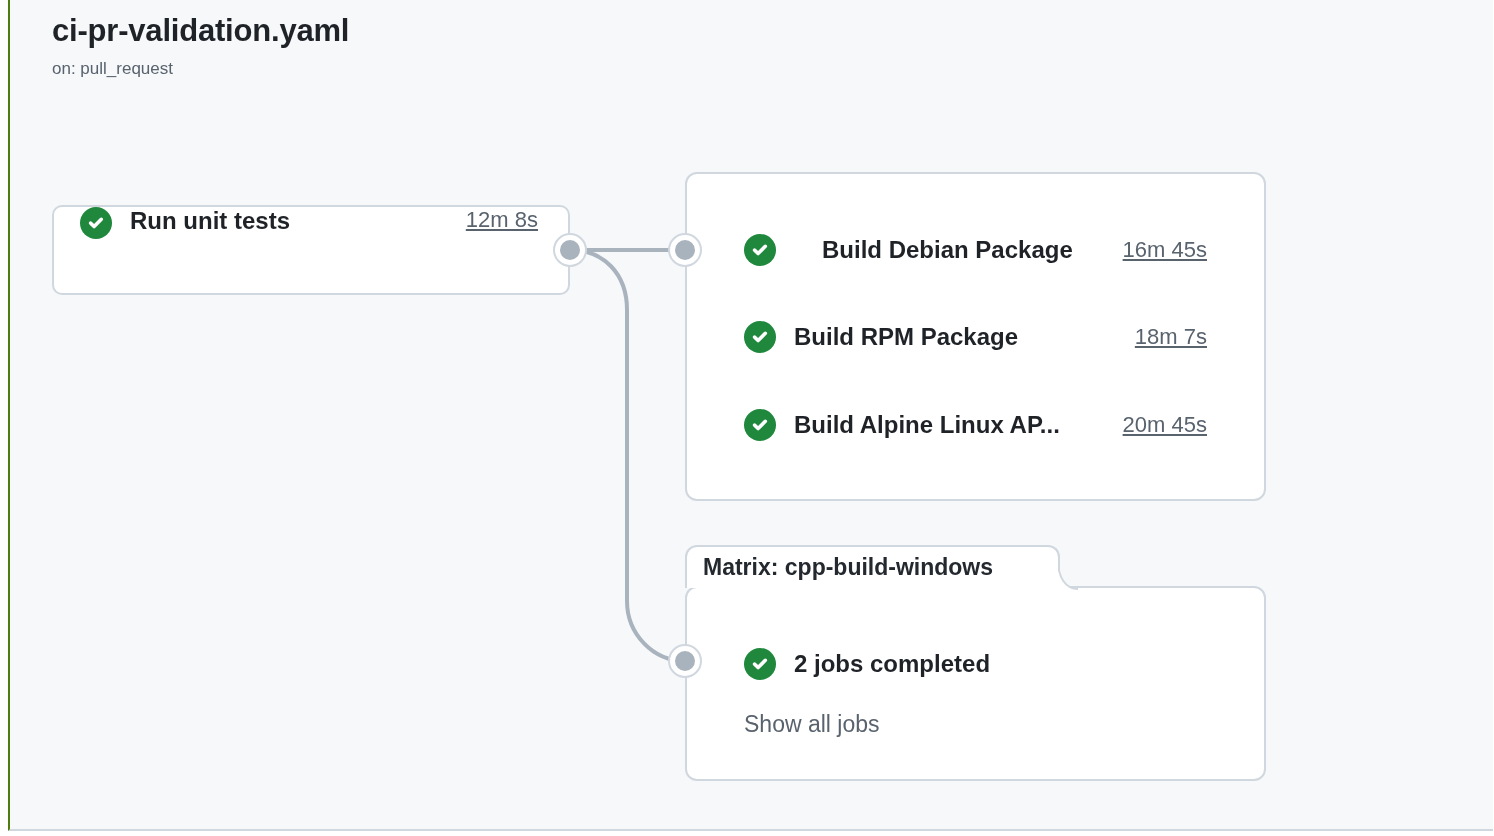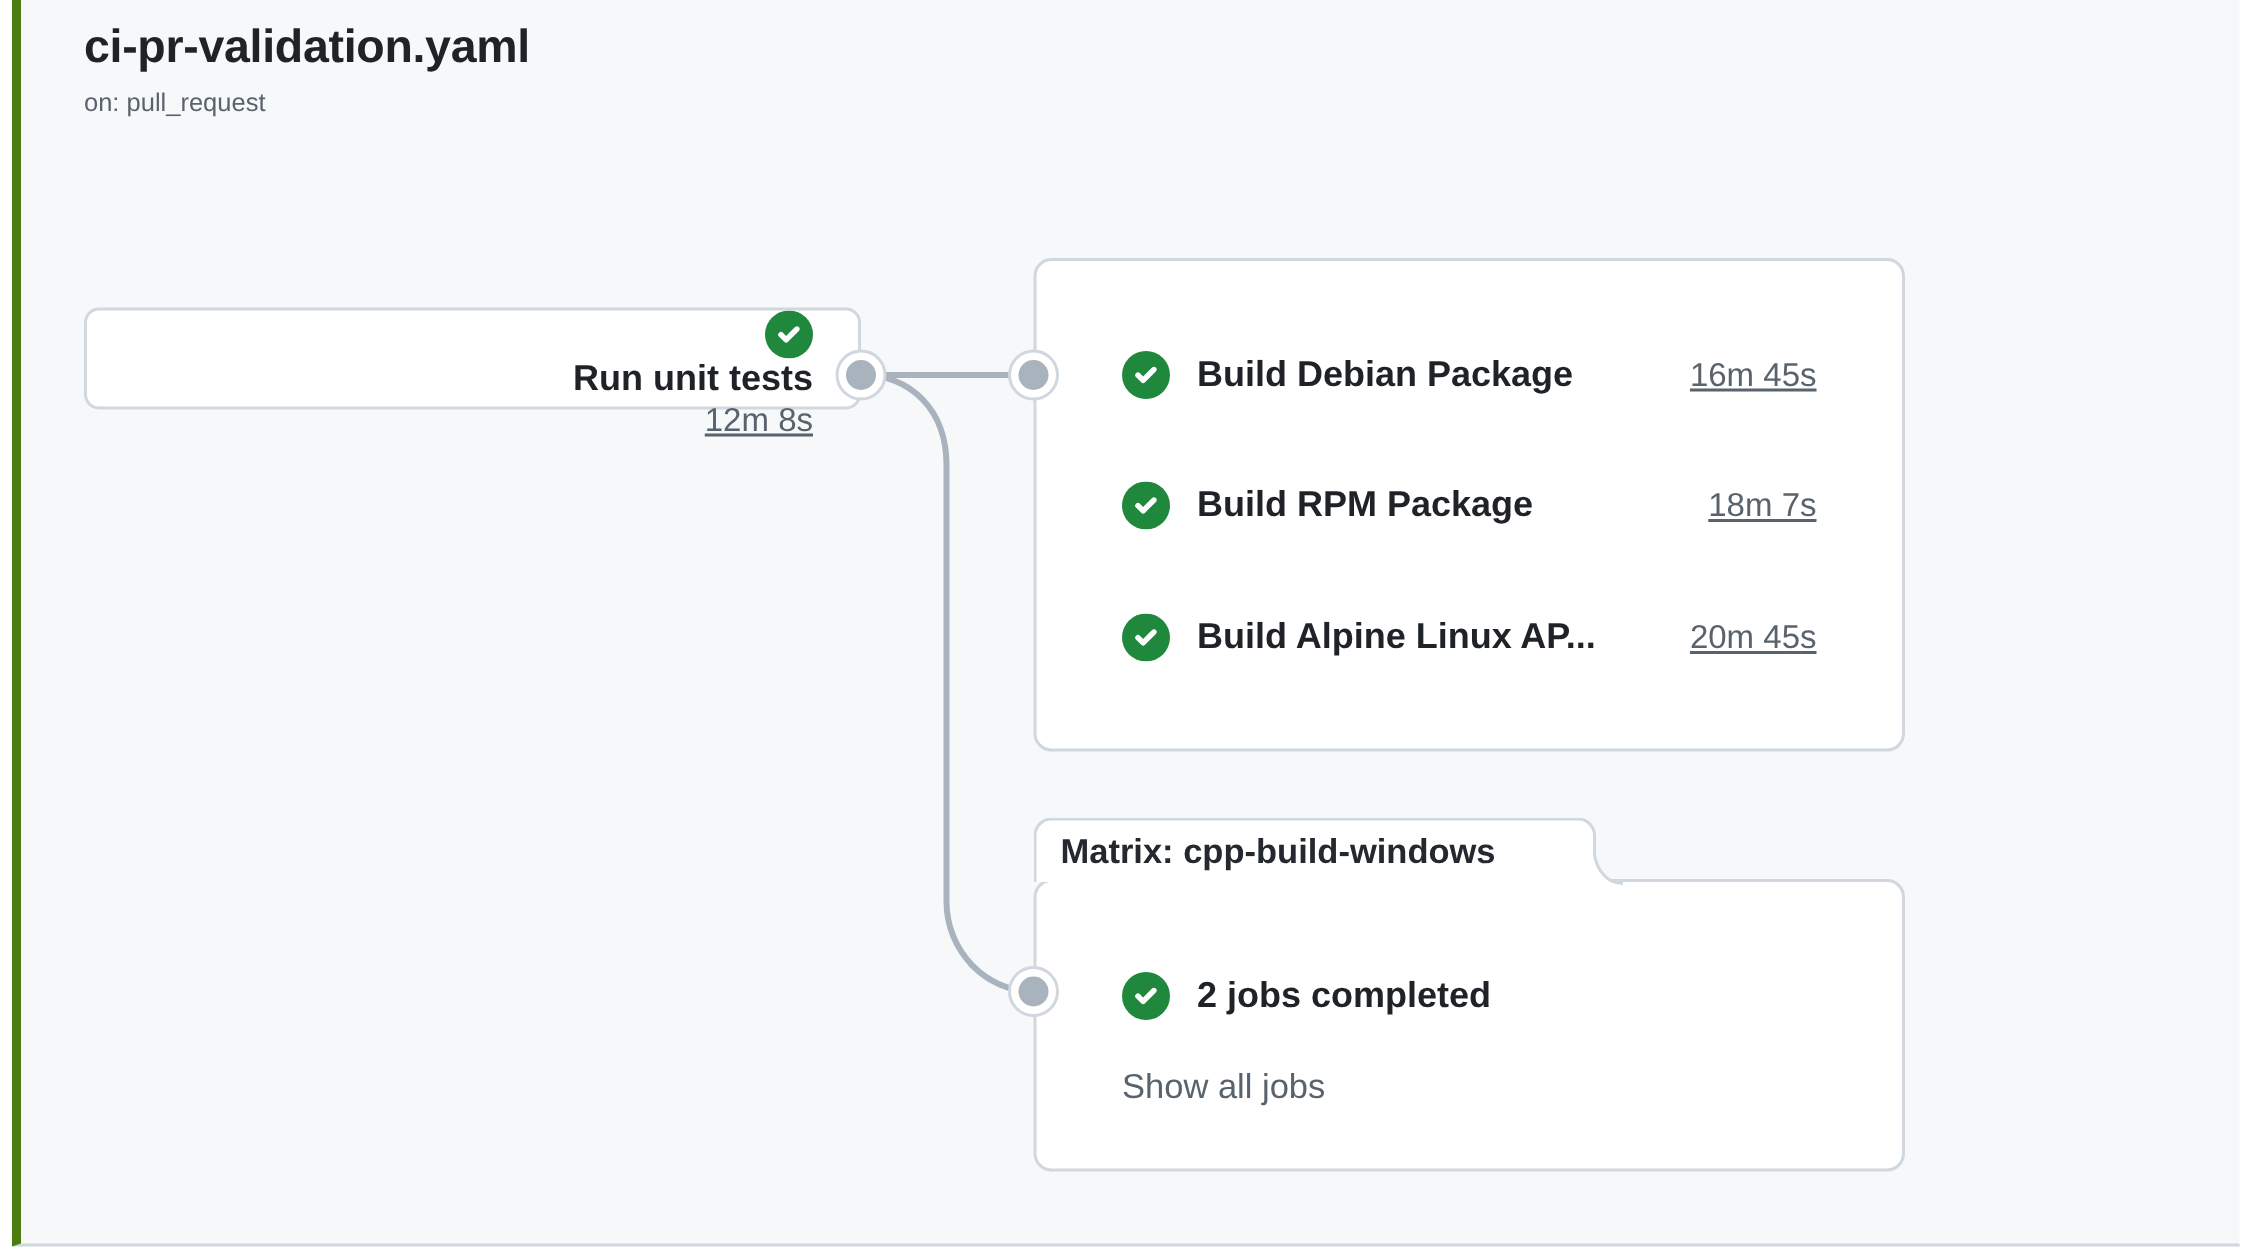--- a/index.html
+++ b/index.html
@@ -5,58 +5,58 @@
   html,body{margin:0;padding:0;}
   body{
     font-family:"Liberation Sans", sans-serif;
     background:#ffffff;
     width:1494px;height:836px;overflow:hidden;
   }
   .page{position:relative;width:1494px;height:836px;background:#ffffff;}
   .canvas{
     position:absolute;left:8px;top:0;width:1485px;height:831px;
     background:#f6f8fa;
-    border-left:6px solid #4d7c0f;
+    border-left:2px solid #4d7c0f;
     border-bottom:2px solid #d0d7de;
     box-sizing:border-box;
   }
   
   .hdr{position:absolute;left:42px;top:12px;}
   .hdr-title{
     font-size:31px;font-weight:700;color:#1f2328;letter-spacing:-0.2px;line-height:1.25;
   }
   .hdr-sub{
     margin-top:8px;font-size:17px;font-weight:400;color:#59636e;line-height:1.2;
   }
   
   .edges{position:absolute;left:0;top:0;pointer-events:none;}
   
   .card{
     position:absolute;background:#ffffff;
     border:2px solid #d0d7de;border-radius:12px;box-sizing:border-box;
   }
   
   .node-root{
-    left:42px;top:205px;width:518px;height:68px;border-radius:10px;
-    display:flex;align-items:flex-end;padding:0 30px 0 26px;cursor:pointer;flex-direction:column;
+    left:42px;top:205px;width:518px;height:90px;border-radius:10px;
+    display:flex;align-items:flex-start;padding:0 30px 0 26px;cursor:pointer;
   }
   .check{width:32px;height:32px;flex:0 0 32px;display:block;}
   .job-label{
     margin-left:18px;font-size:24px;font-weight:600;color:#1f2328;white-space:nowrap;
   }
   .job-duration{
     margin-left:auto;font-size:22px;font-weight:400;color:#59636e;white-space:nowrap;padding-left:16px;text-decoration:underline;
   }
   
   .group-jobs{left:675px;top:172px;width:581px;height:329px;}
   .jobrow{
     position:absolute;left:57px;right:57px;height:88px;
     display:flex;align-items:center;cursor:pointer;
   }
-  .jobrow.r0{top:32px;} .jobrow.r1{top:119px;text-align:center;} .jobrow.r2{top:207px;}
+  .jobrow.r0{top:32px;gap:28px;} .jobrow.r1{top:119px;text-align:center;} .jobrow.r2{top:207px;}
   
   .matrix-tab{
     position:absolute;left:675px;top:545px;width:375px;height:43px;
     background:#ffffff;border:2px solid #d0d7de;border-bottom:none;
     border-radius:12px 12px 0 0;box-sizing:border-box;z-index:3;
     display:flex;align-items:center;padding-left:16px;text-align:center;
   }
   .matrix-tab-label{font-size:23px;font-weight:600;color:#24292f;white-space:nowrap;}
   .tab-fillet{position:absolute;right:-20px;bottom:-2px;width:20px;height:30px;z-index:3;}
   .matrix-box{left:675px;top:586px;width:581px;height:195px;z-index:2;}

